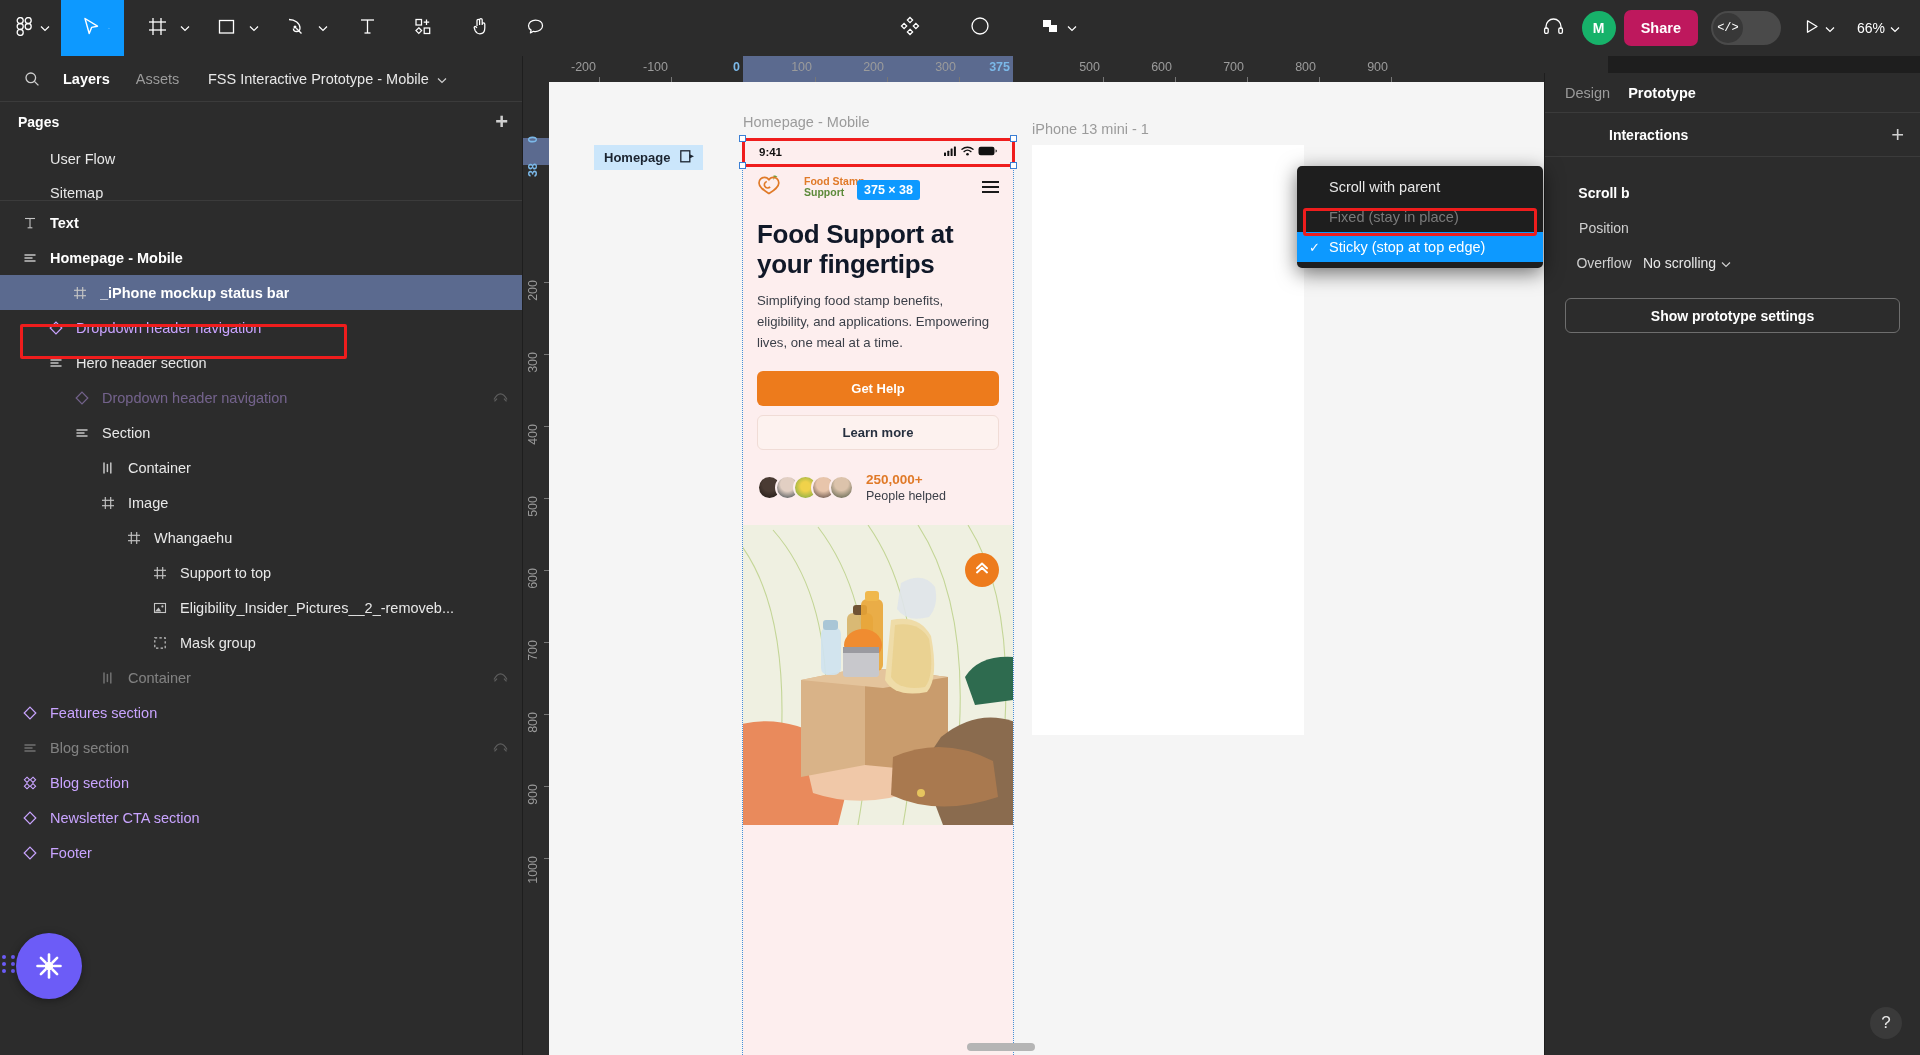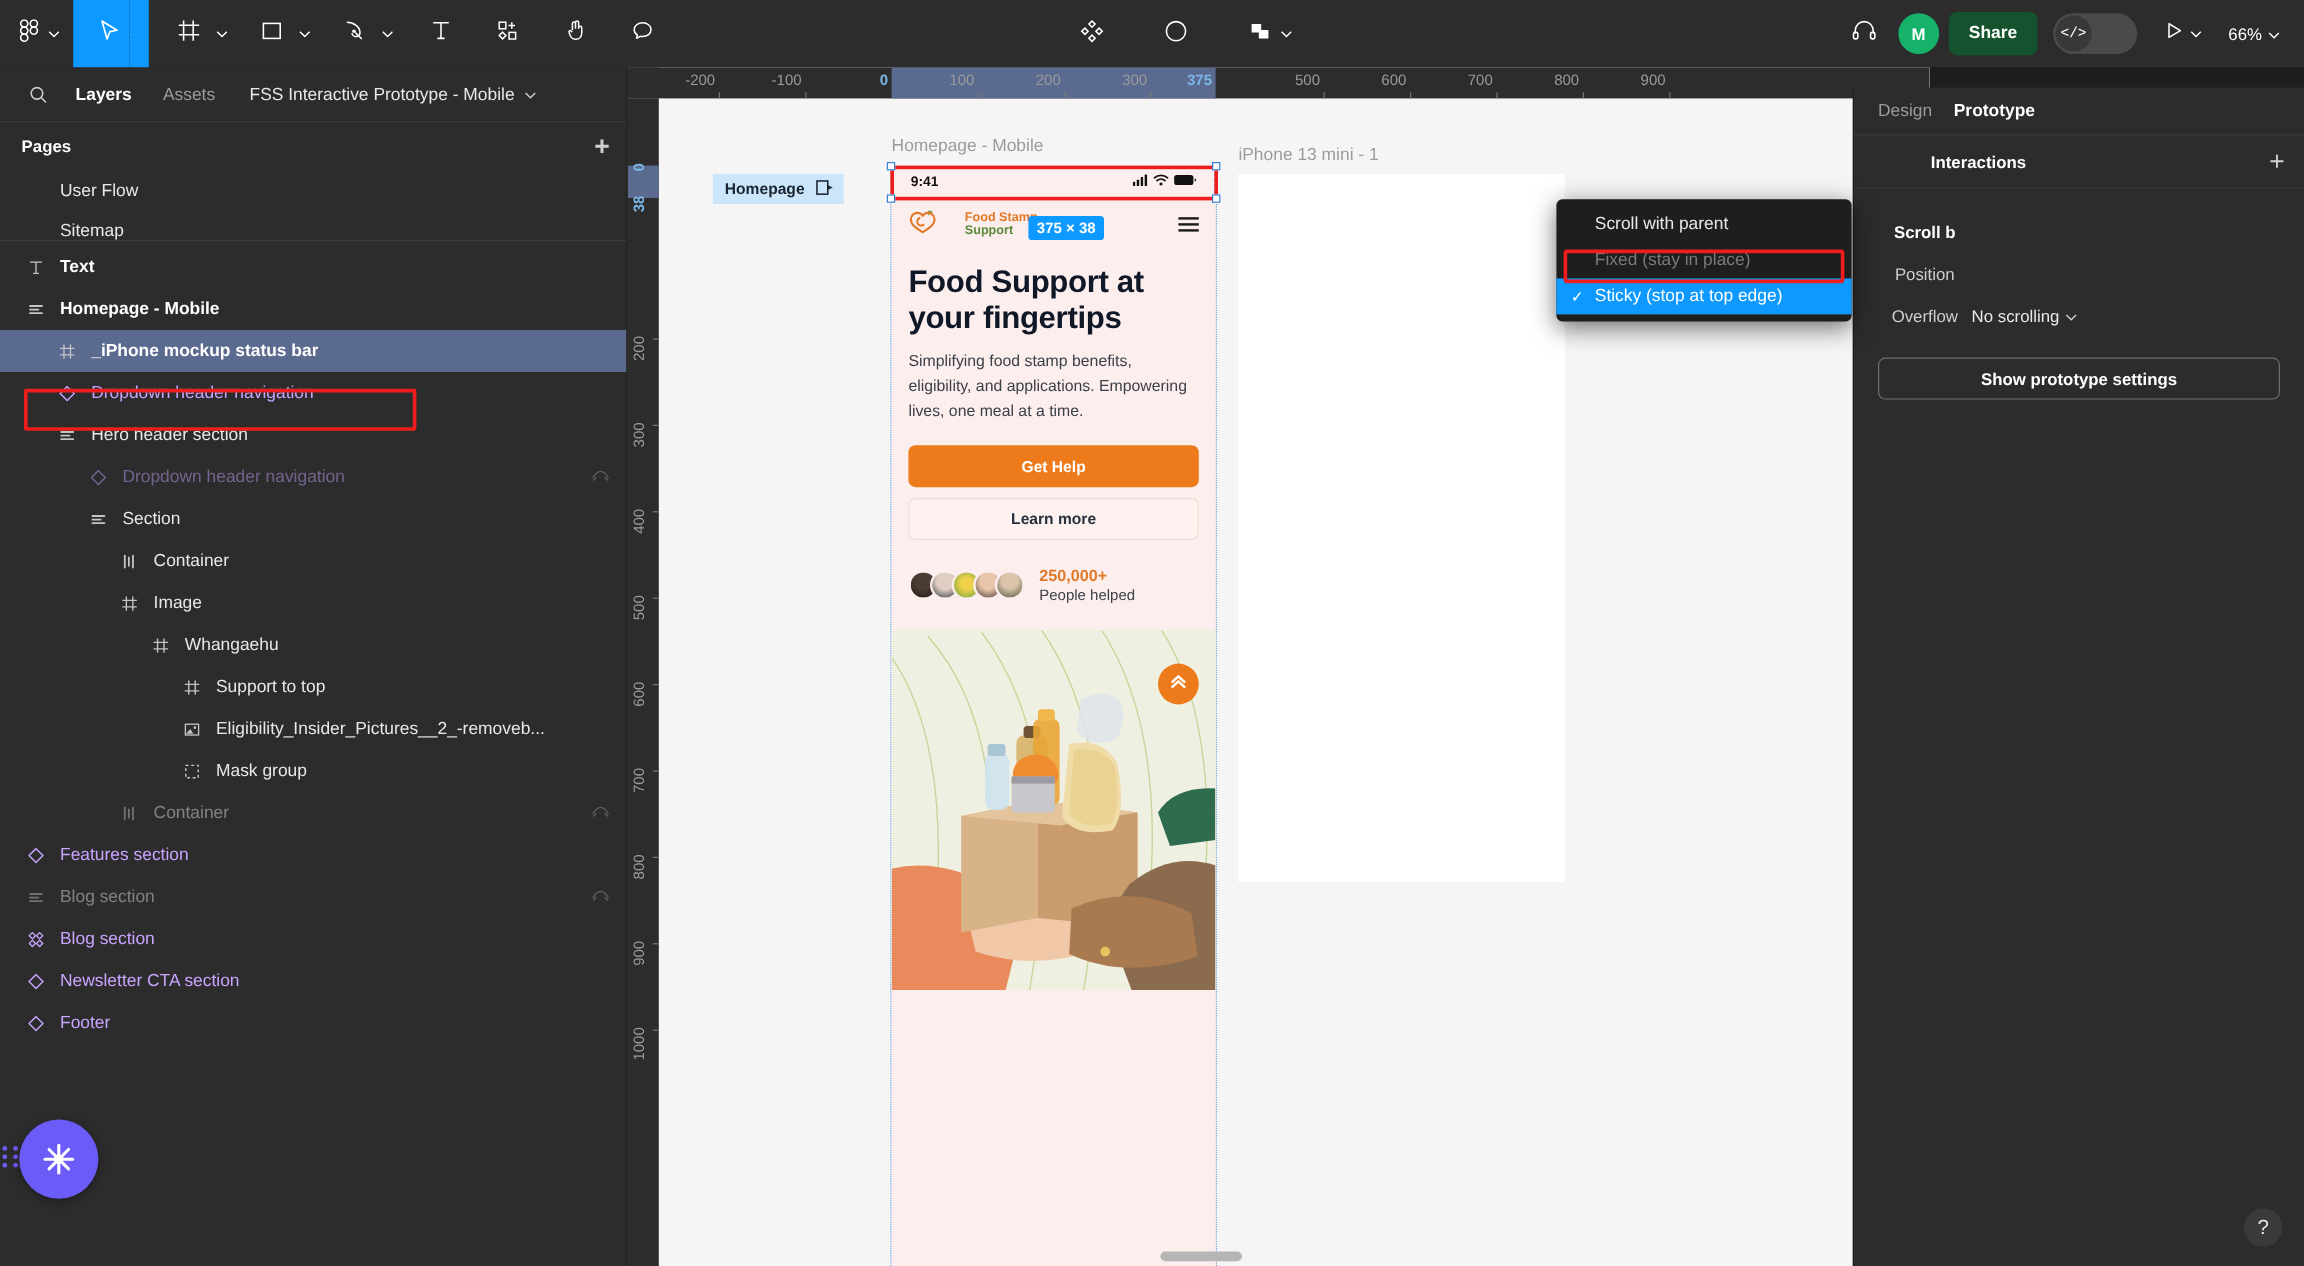--- a/index.html
+++ b/index.html
@@ -31,21 +31,21 @@
   .tb-mid { display:flex; align-items:center; gap: 30px; }
 
   #avatar {
     width: 34px; height: 34px; border-radius: 50%;
     background: #17b26a;
     color: #fff; font-size: 14px; font-weight: bold;
     display: flex; align-items: center; justify-content: center;
     margin: 0 8px; cursor: pointer;
   }
   #share-btn {
-    background: #14532d; color: #fff;
+    background: #be185d; color: #fff;
     height: 36px; border-radius: 7px;
     padding: 0 17px; font-size: 14.5px; font-weight: bold;
     display: flex; align-items: center; cursor: pointer;
   }
   #devmode-toggle {
     width: 70px; height: 34px; border-radius: 17px;
     background: #4a4a4a; margin-left: 13px;
     display: flex; align-items: center; cursor: pointer;
     position: relative;
   }
@@ -100,21 +100,21 @@
     padding-left: 50px; color:#e8e8e8; font-size:14.5px; cursor:pointer;
   }
   #pages-divider { height:1px; background:#3b3b3b; margin: 0; }
 
   #layers-list { position:relative; padding-top: 4px; }
   .layer-row {
     height: 35px; display: flex; align-items: center;
     font-size: 14.5px; cursor: pointer; position: relative;
     color: #e8e8e8;
   }
-  .layer-row.selected { background: #5b6a8f; }
+  .layer-row.selected { background: #5b6a8f; padding-left: 24px; }
   .layer-row .lico {
     width: 24px; display:flex; align-items:center; justify-content:center;
     flex: 0 0 24px; color: #c4c4c4;
   }
   .layer-row .ltext { margin-left: 8px; white-space:nowrap; overflow:hidden; text-overflow:ellipsis; }
   .layer-row.bold .ltext { font-weight: bold; color:#fff; }
   .layer-row.component .ltext { color: #c9a4ff; }
   .layer-row.component .lico { color: #c9a4ff; }
   .layer-row.dim { opacity: 0.45; }
   .layer-row .eye { margin-left:auto; margin-right: 14px; color:#9b9b9b; }

